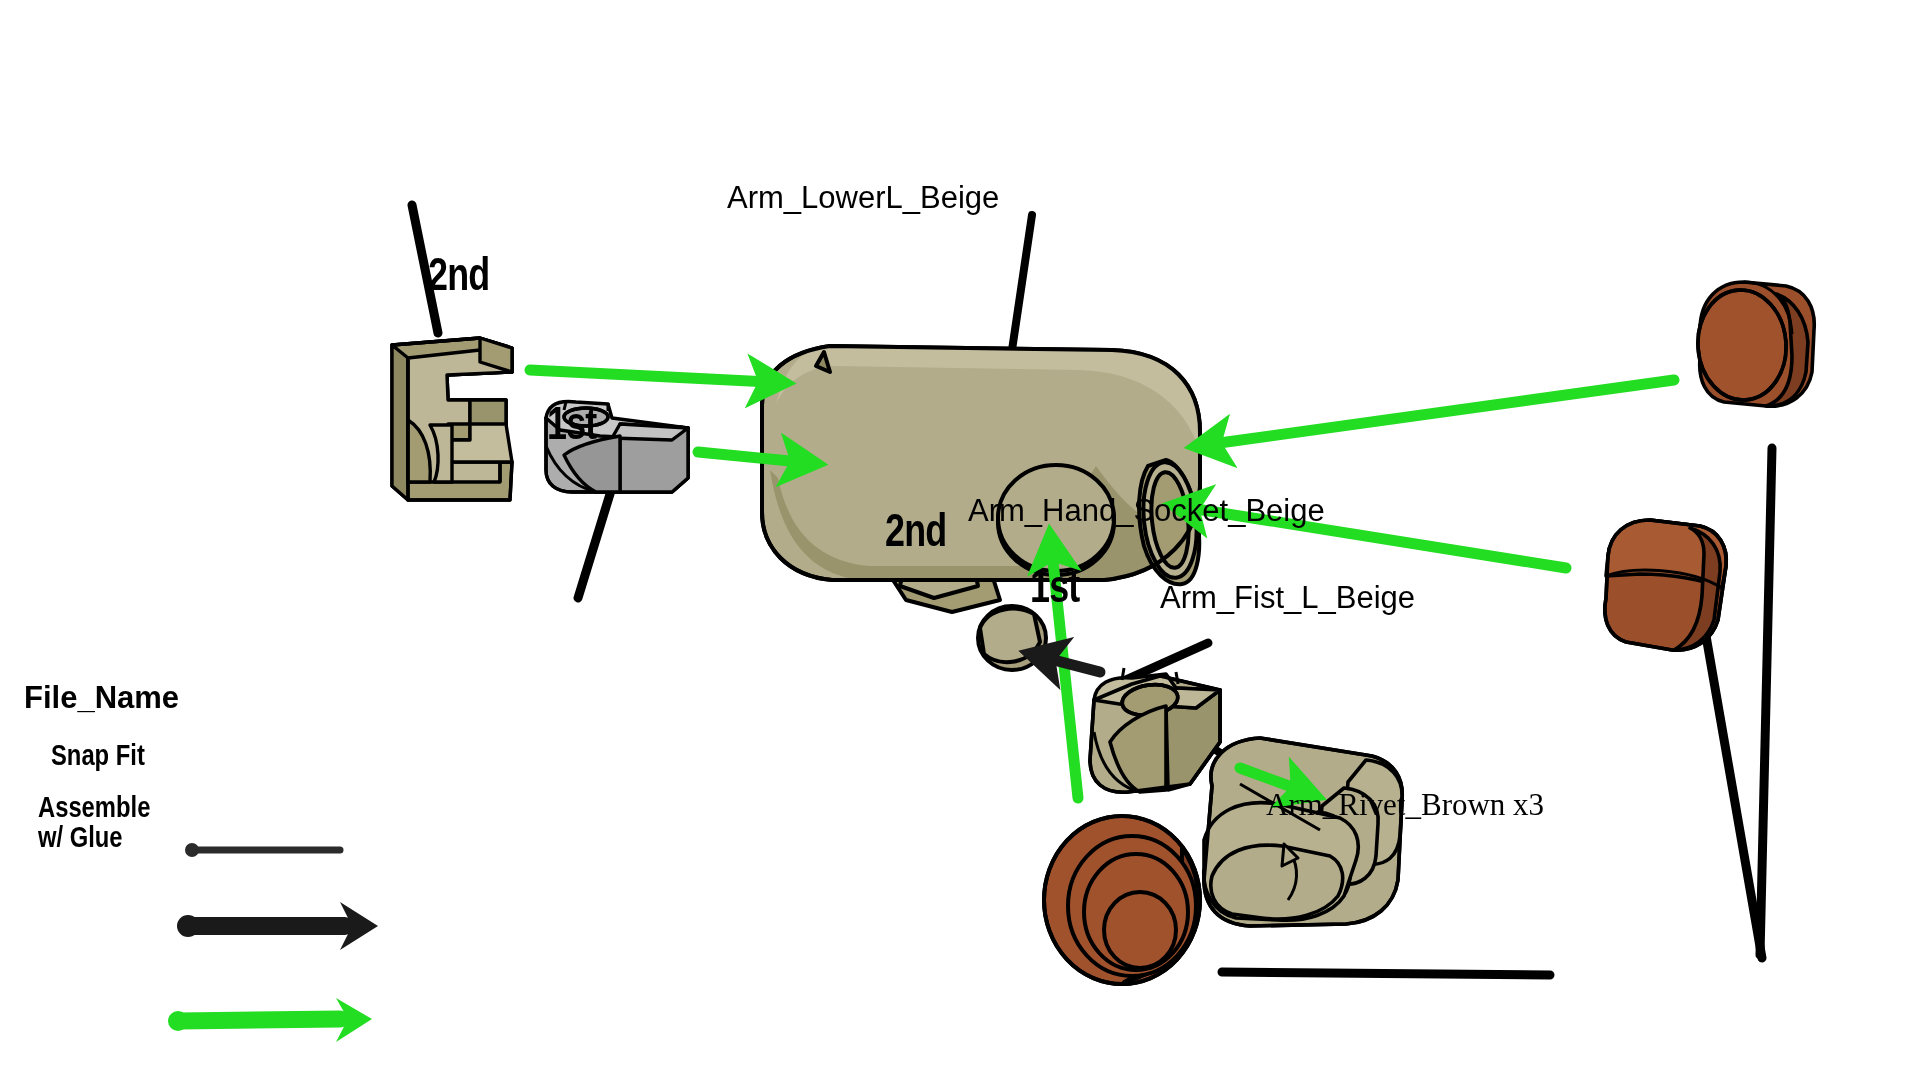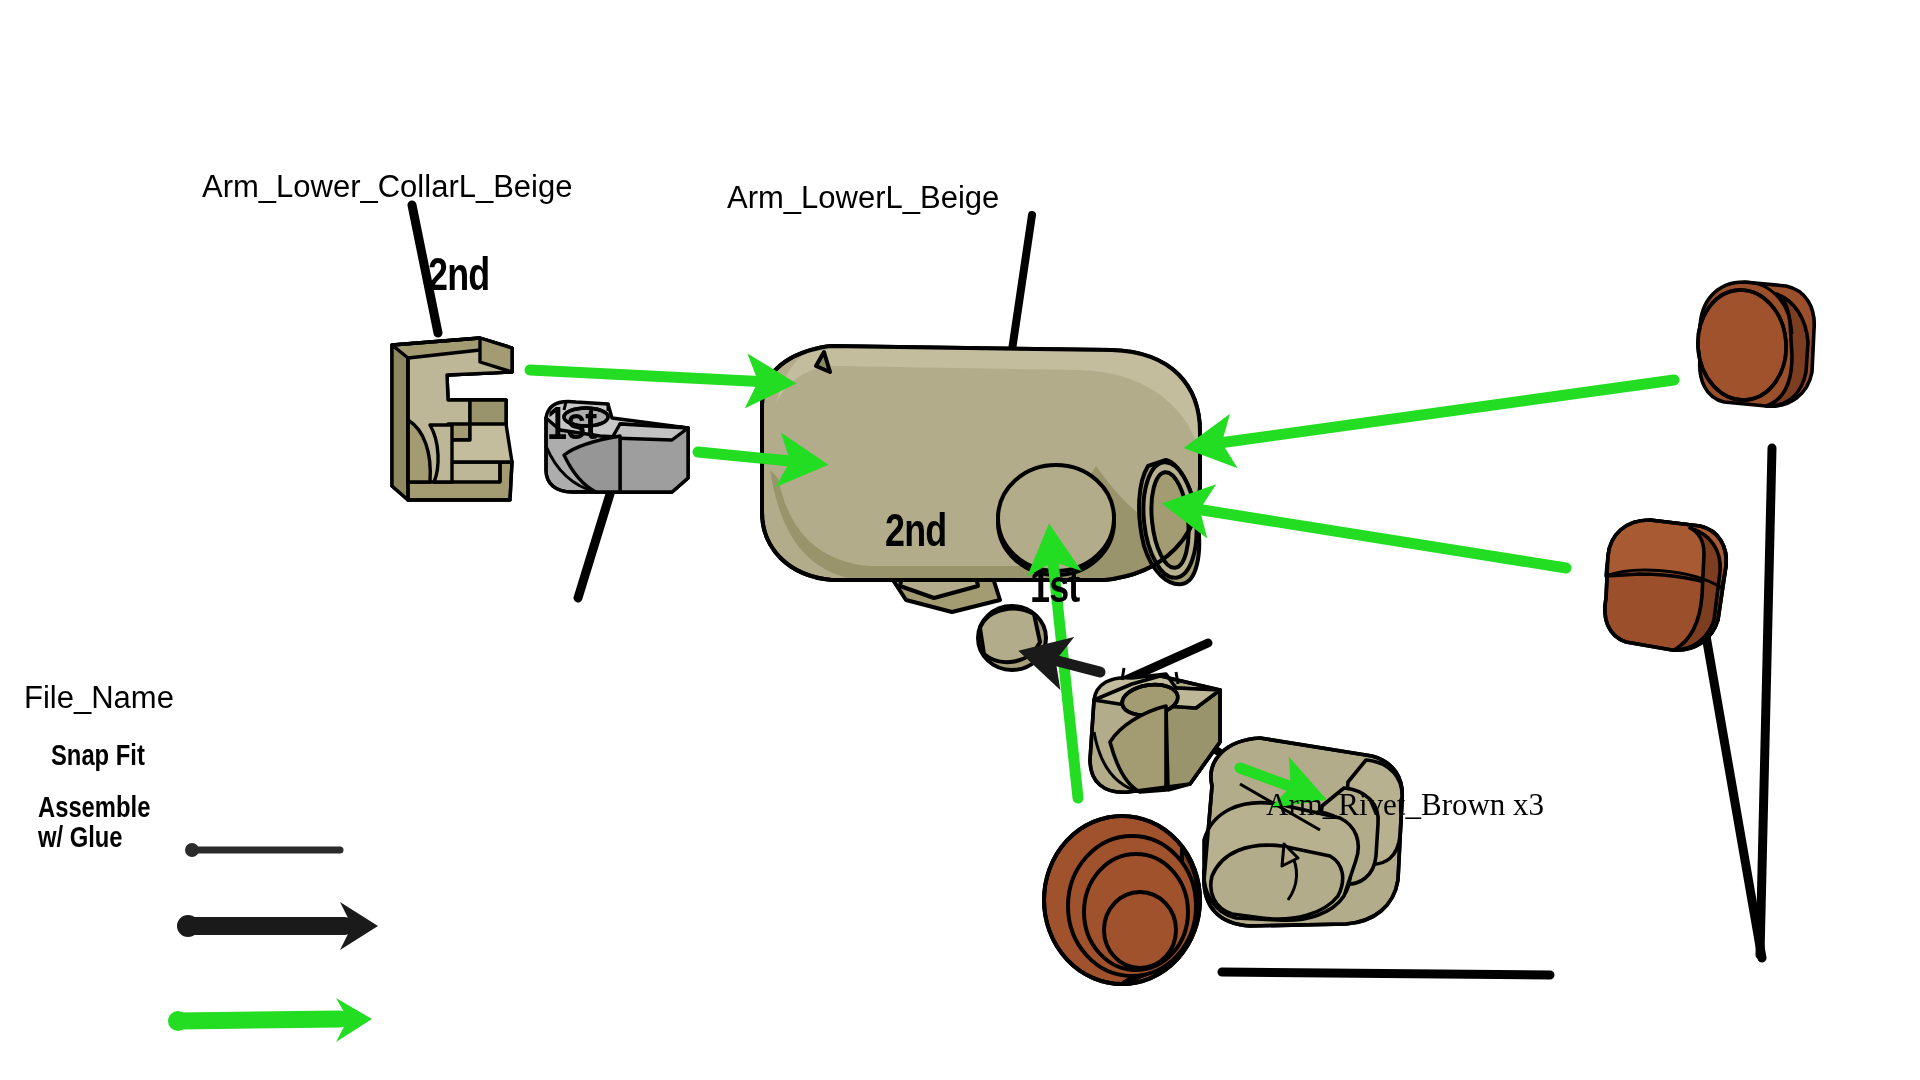--- a/index.html
+++ b/index.html
@@ -44,21 +44,21 @@
     letter-spacing: -1px;
   }
   .legend-label {
     position: absolute;
     font-family: "Liberation Sans", sans-serif;
     color: #000000;
     white-space: nowrap;
   }
   .legend-plain {
     font-size: 31px;
-    font-weight: 400;
+    font-weight: 700;
   }
   .legend-bold {
     font-size: 29px;
     font-weight: 700;
     transform: scaleX(0.82);
     transform-origin: left center;
     line-height: 1.02;
   }
 </style>
 </head>
@@ -310,26 +310,27 @@
       <line x1="188" y1="926" x2="345" y2="926" stroke="#1a1a1a" stroke-width="18" stroke-linecap="round" marker-end="url(#snapHeadL)"></line>
       <path d="M340,902 L378,926 L340,950 L352,926 Z" fill="#1a1a1a"></path>
     </g>
     <g>
       <circle cx="178" cy="1021" r="10" fill="#22dd22"></circle>
       <line x1="178" y1="1021" x2="340" y2="1019" stroke="#22dd22" stroke-width="17" stroke-linecap="round"></line>
       <path d="M336,998 L372,1019 L336,1042 L348,1019 Z" fill="#22dd22"></path>
     </g>
   </svg>
 
-  <div class="part-label" style="left:202px; top:169px;">Arm_Lower_CollarL_Beige</div>
 
   <div class="part-label" style="left:727px; top:180px;">Arm_LowerL_Beige</div>
 
 
-
+  <div class="part-label" style="left:968px; top:493px;">Arm_Hand_Socket_Beige</div>
+
+  <div class="part-label" style="left:1160px; top:580px;">Arm_Fist_L_Beige</div>
 
   <div class="part-label" style="left:1266px; top:787px;font-family:Liberation Serif, serif;">Arm_Rivet_Brown x3</div>
 
   <div class="order-label" style="left:428px; top:247px;">2nd</div>
 
   <div class="order-label" style="left:547px; top:396px;">1st</div>
 
   <div class="order-label" style="left:885px; top:503px;">2nd</div>
 
   <div class="order-label" style="left:1030px; top:559px;">1st</div>

